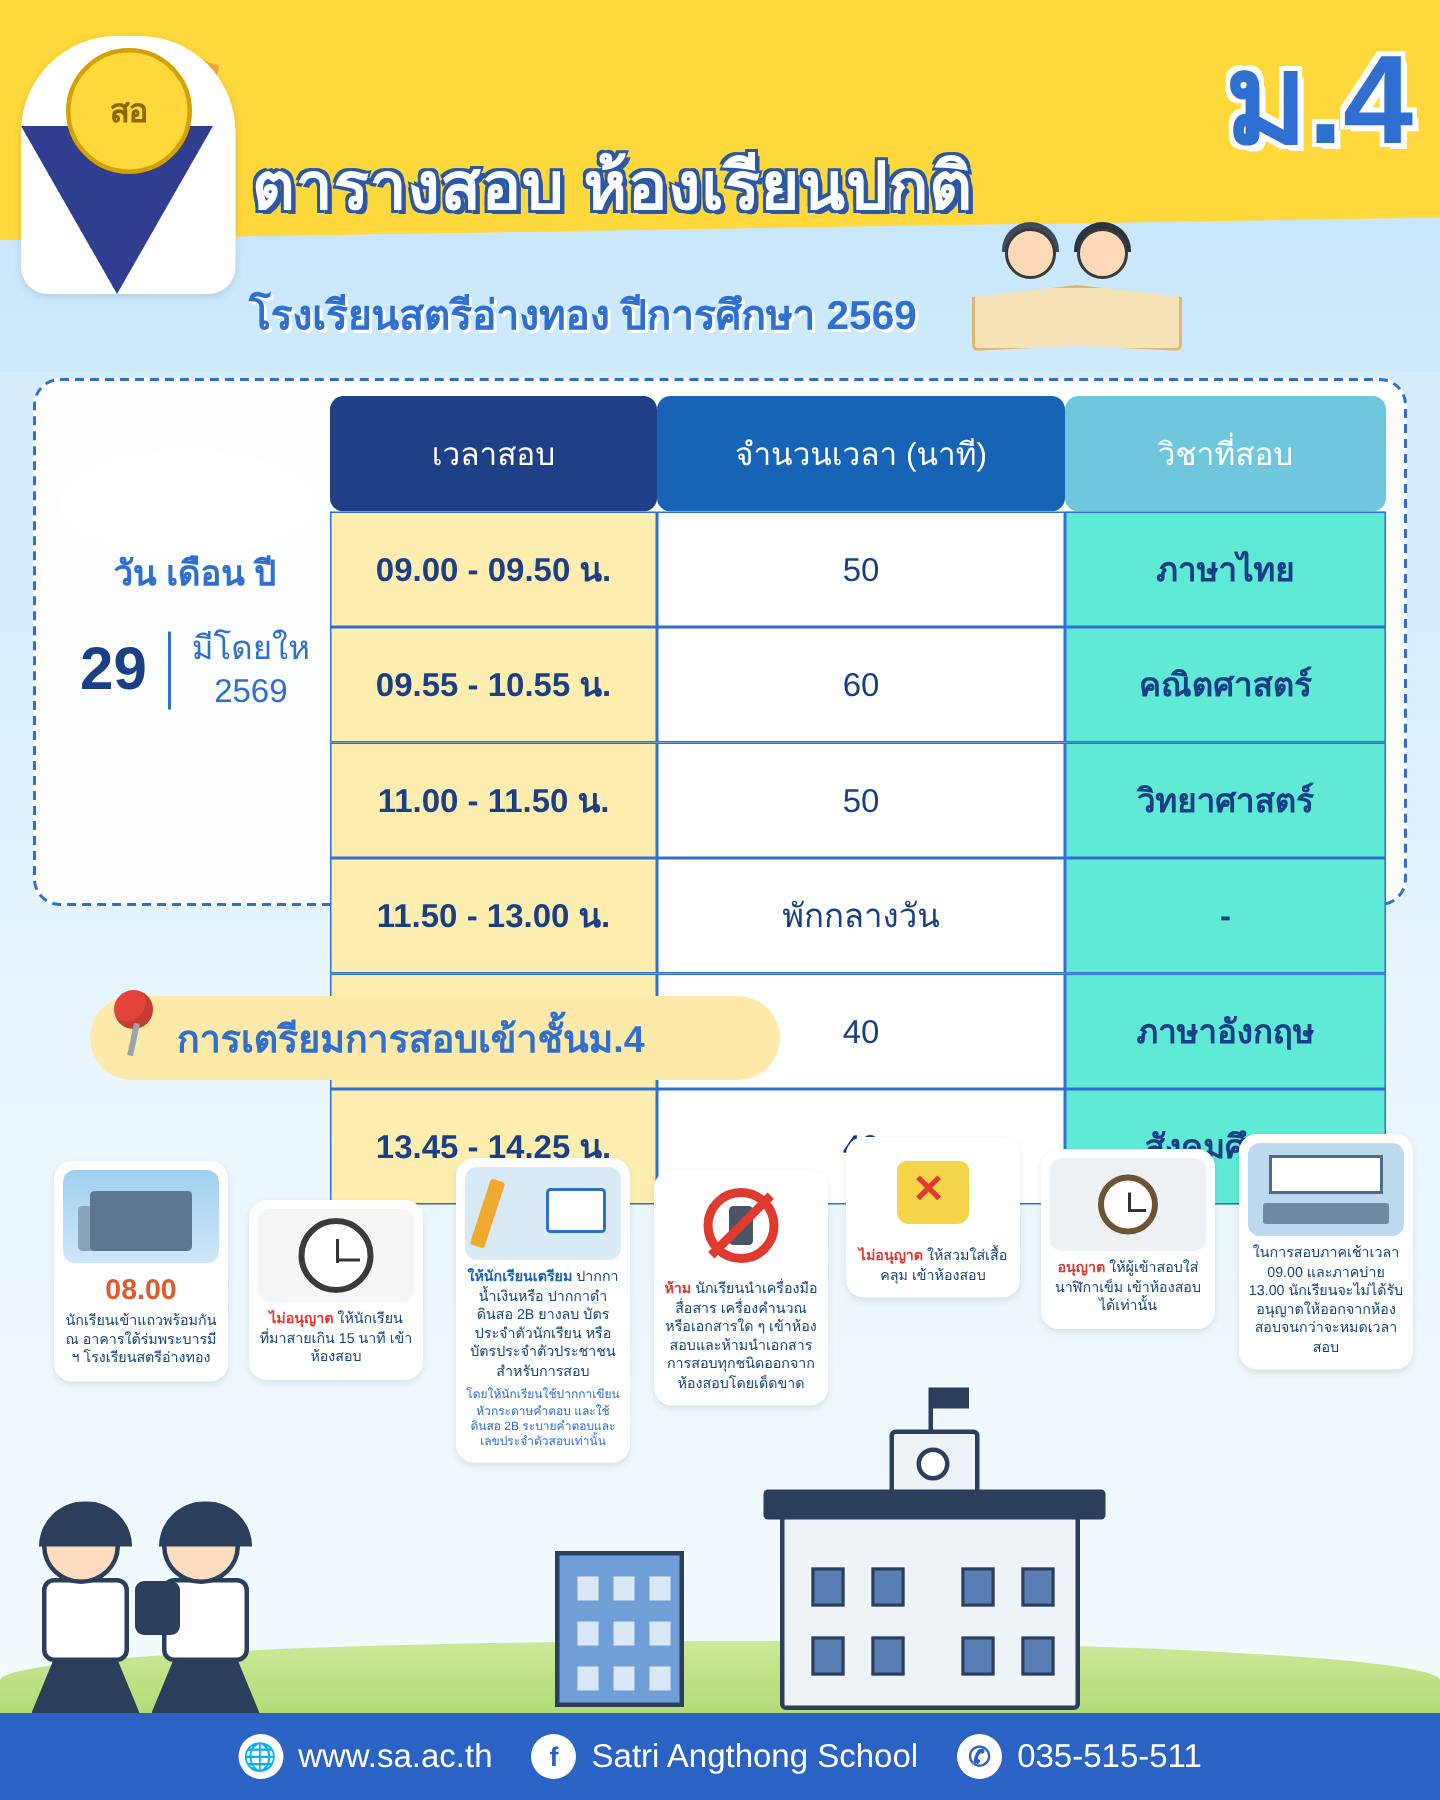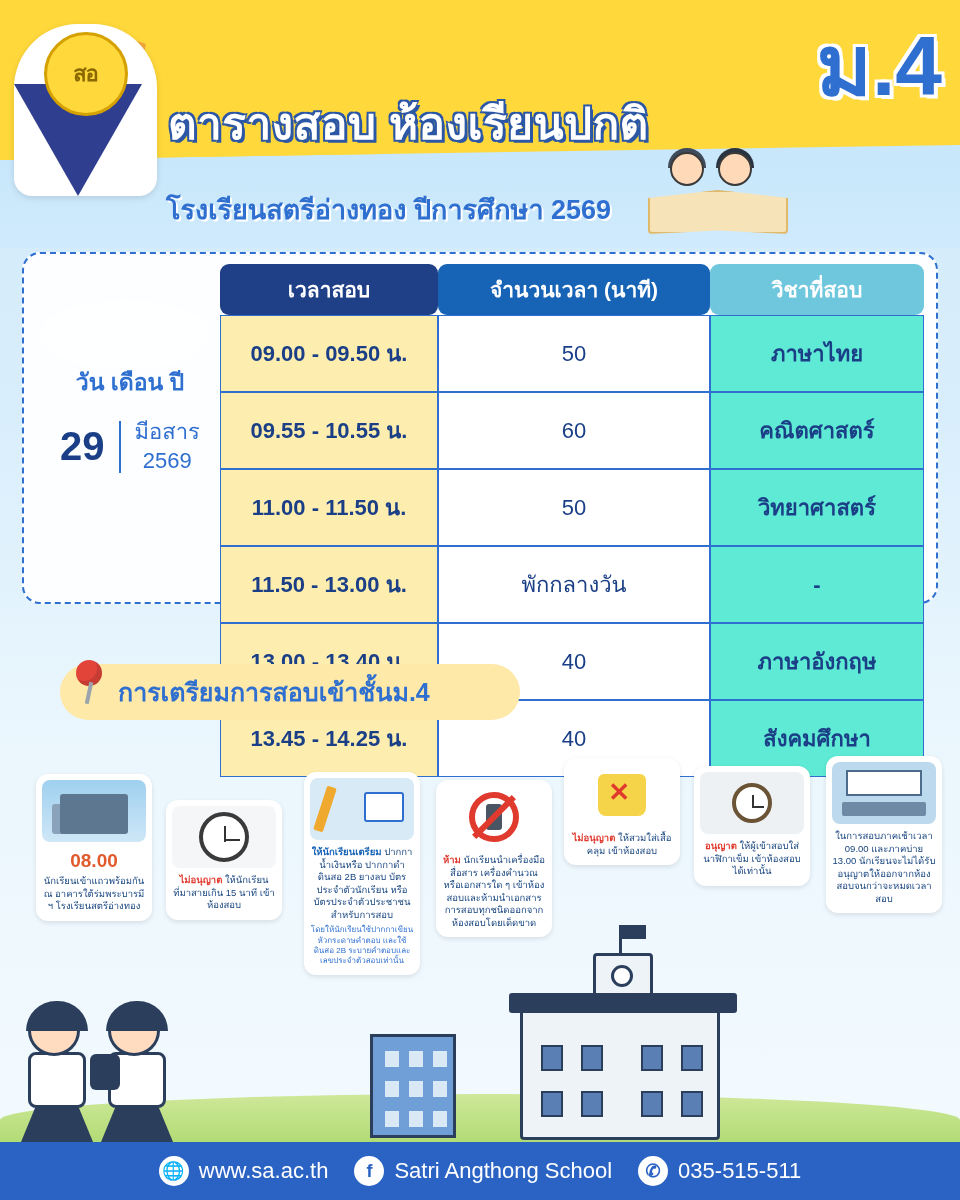--- a/index.html
+++ b/index.html
@@ -94,21 +94,21 @@
     position: absolute; left: 10px; top: 110px; width: 192px; text-align: center; color: #2f6fd0;
   }
   .daycol .dlabel { font-size: 23px; font-weight: bold; }
   .daycol .drow { margin-top: 18px; display: flex; align-items: center; justify-content: center; gap: 14px; }
   .daycol .dnum { font-size: 40px; font-weight: bold; color:#1b3f86; }
   .daycol .dsep { width: 2px; height: 52px; background: #2f6fd0; }
   .daycol .dmonth { font-size: 22px; line-height: 1.3; }
 
   table.sched { position: absolute; left: 196px; top: 10px; border-collapse: separate; border-spacing: 0; }
   table.sched th {
-    color:#fff; font-size: 21px; font-weight: bold; padding: 9px 10px; border-radius: 9px;
+    color:#fff; font-size: 21px; font-weight: normal; padding: 22px 10px; border-radius: 9px;
   }
   th.th-time { background:#1f3f87; width: 218px; }
   th.th-dur  { background:#1763b5; width: 272px; }
   th.th-subj { background:#6fc7dd; width: 214px; }
   table.sched td { border: 1px solid #2f6fd0; font-size: 22px; color:#1b3f86; text-align: center; padding: 20px 6px; height: 46px; }
   td.c-time { background:#fdeeb0; font-weight: bold; }
   td.c-dur  { background:#ffffff; }
   td.c-subj { background:#5eead4;font-weight:bold; }
 
   
@@ -236,21 +236,21 @@
 </div>
 
 <div class="card">
 
   <div class="daycol">
     <div class="dlabel">วัน เดือน ปี</div>
     <div class="drow">
       <div class="dnum">29</div>
       <div class="dsep"></div>
       <div class="dmonth">
-        <div>มีอสาร</div>
+        <div>มีโดยให</div>
         <div>2569</div>
       </div>
     </div>
   </div>
 
   <table class="sched">
     <thead>
       <tr>
         <th class="th-time">เวลาสอบ</th>
         <th class="th-dur">จำนวนเวลา (นาที)</th>

